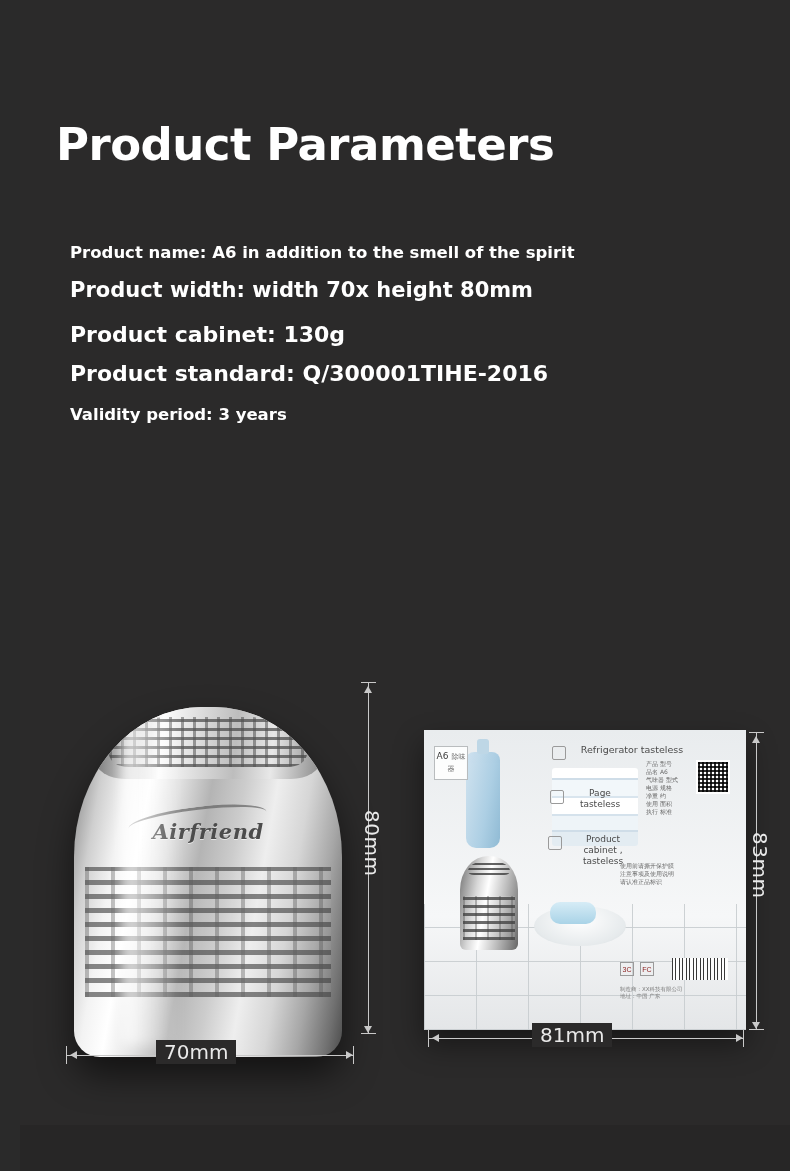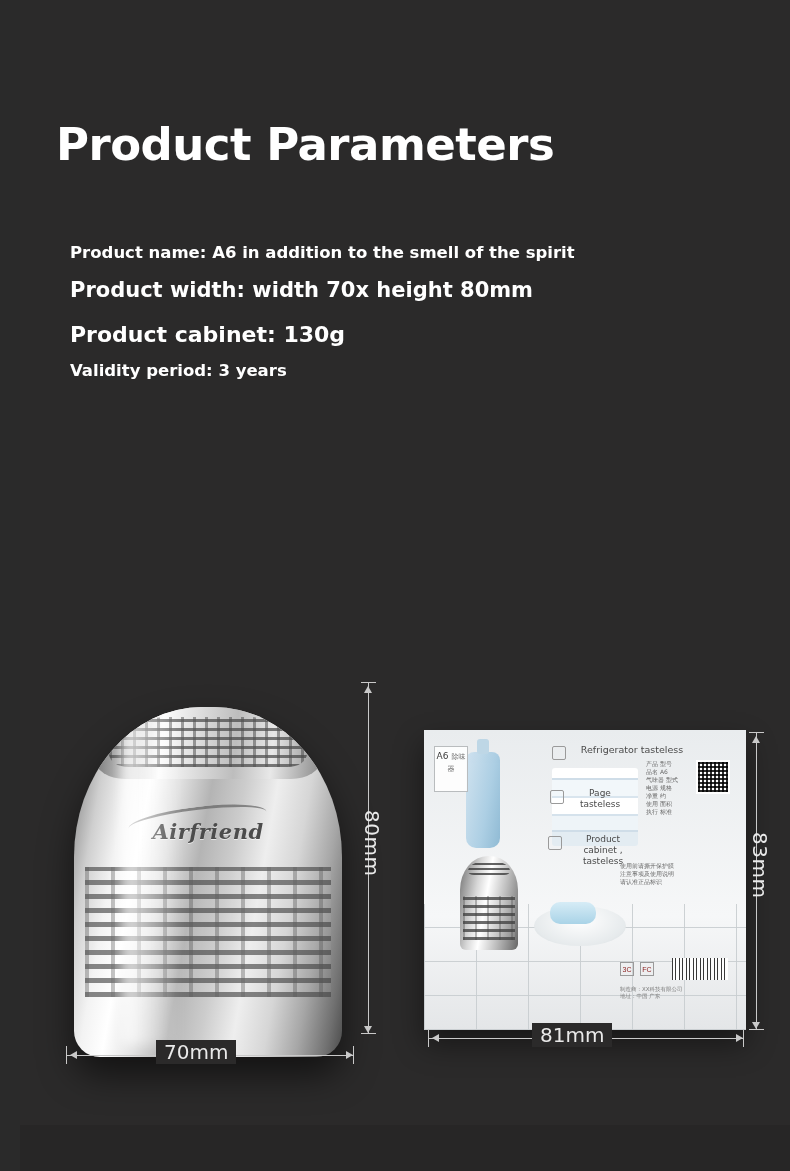--- a/index.html
+++ b/index.html
@@ -237,21 +237,21 @@
     left: 126px; top: 172px;
     width: 46px; height: 22px;
     border-radius: 10px;
     background: linear-gradient(180deg, #d6ecf6, #a9d3e7);
   }
 
   
   .box-badge {
     position: absolute;
     left: 10px; top: 16px;
-    width: 34px; height: 46px;
+    width: 34px; height: 34px;
     border: 1px solid #b9bcbe;
     background: rgba(255,255,255,0.86);
     color: #3b3b3b;
     font-size: 9px;
     line-height: 11px;
     text-align: center;
     padding-top: 4px;
     font-family: "DejaVu Sans", sans-serif;
   }
   .box-badge .cn { font-size: 7px; color: #6a6a6a; }
@@ -413,20 +413,21 @@
 <body>
 
 <div class="page">
 
   <h1 class="title">Product Parameters</h1>
 
   <div class="specs">
     <div class="spec s1">Product name: A6 in addition to the smell of the spirit</div>
     <div class="spec s4">Product width: width 70x height 80mm</div>
     <div class="spec s5">Product cabinet: 130g</div>
+    <div class="spec s6">Product standard: Q/300001TIHE-2016</div>
     <div class="spec s7">Validity period: 3 years</div>
   </div>
 
   <div class="figures">
 
     <div class="product-photo">
       <div class="device">
         <div class="top-cap"></div>
         <div class="mesh-top"></div>
         <div class="swoosh"></div>

